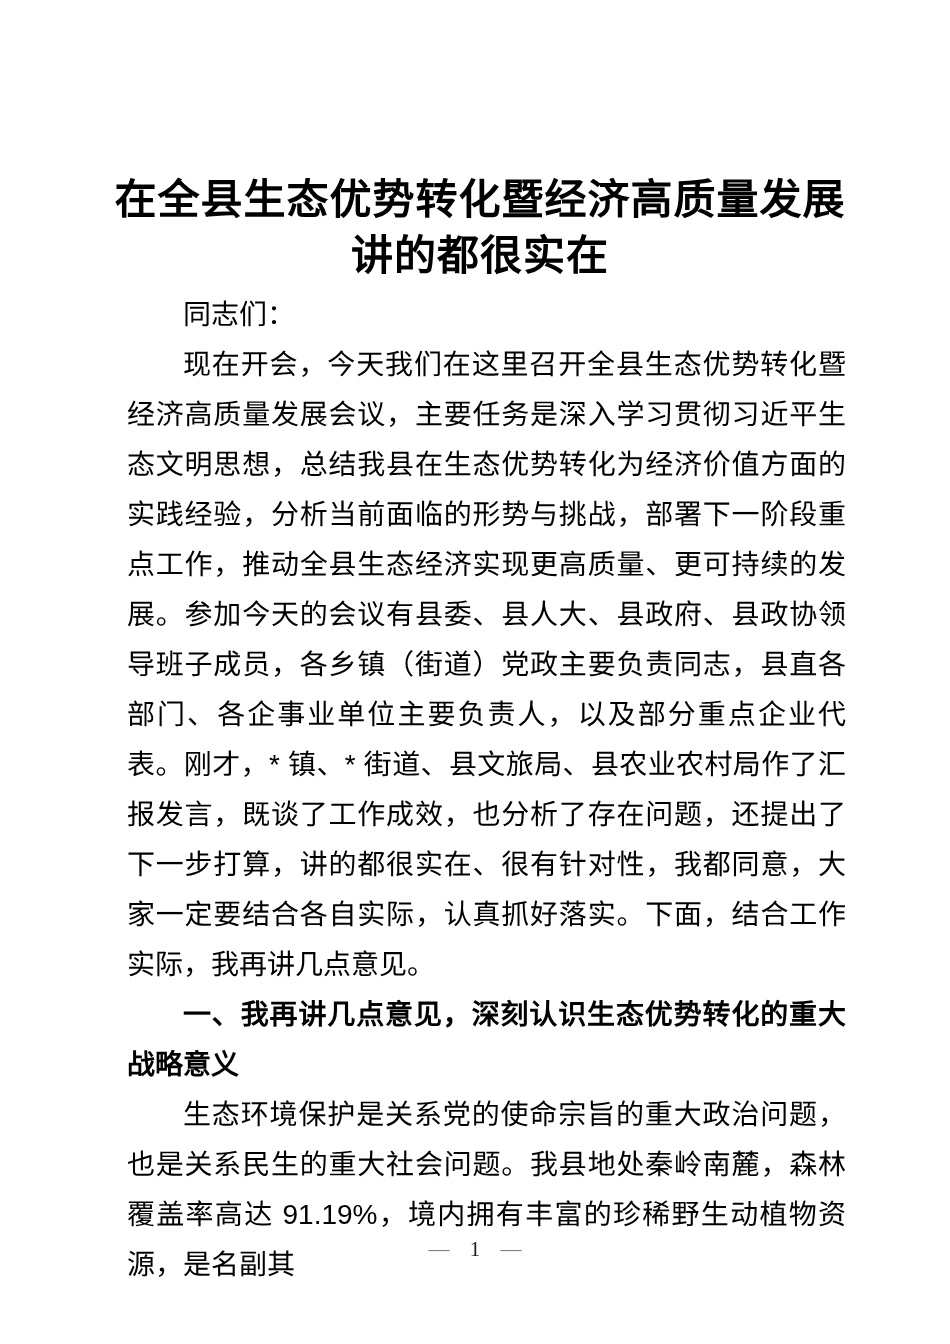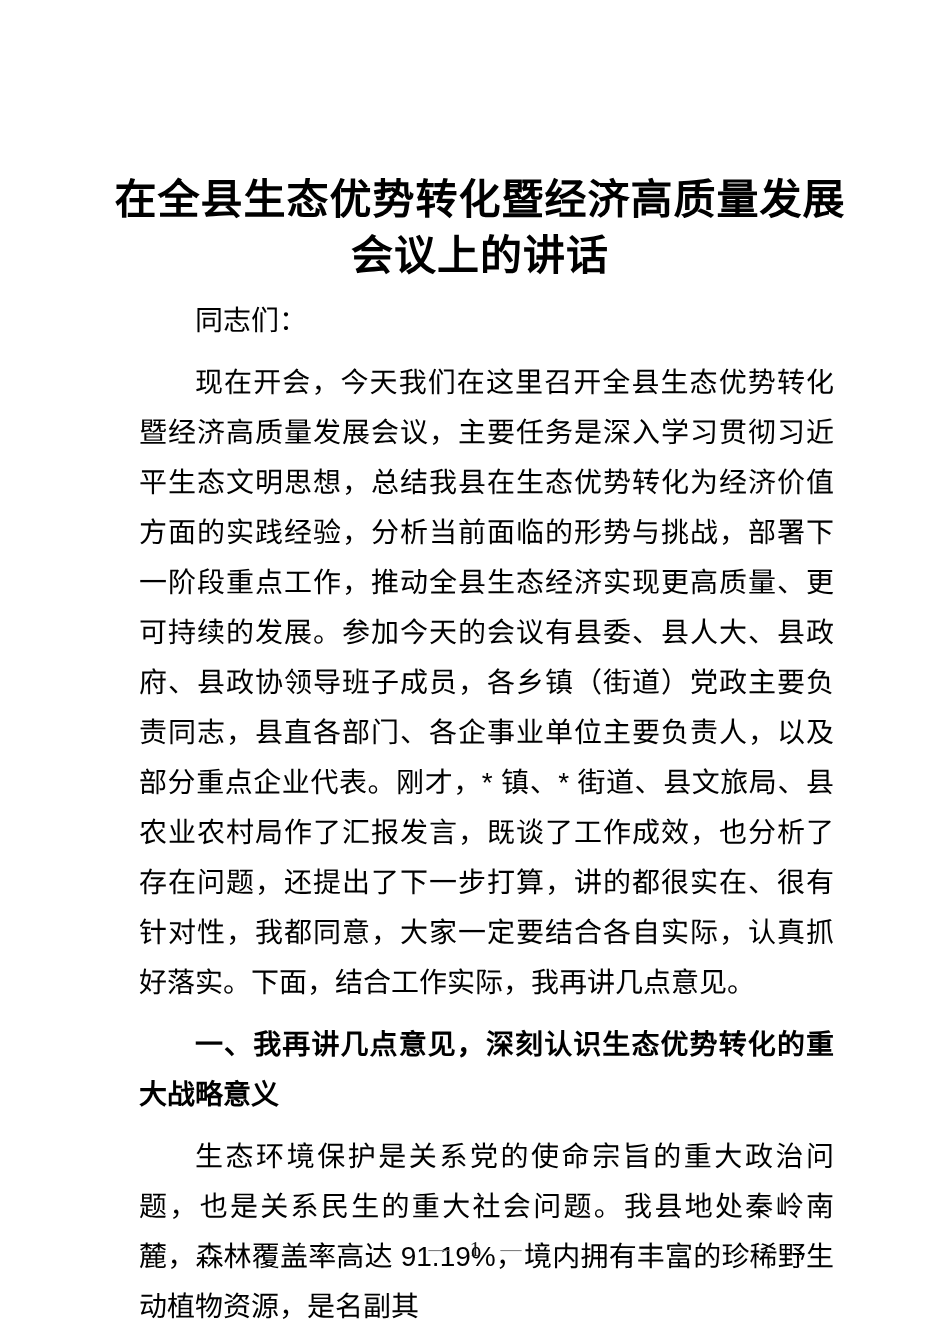--- a/index.html
+++ b/index.html
@@ -33,21 +33,21 @@
   .doc-body {
     margin-top: 6px;
     padding: 0 104px 0 127px;
     font-size: 28px;
     line-height: 50px;
     text-align: justify;
     text-justify: inter-ideograph;
     color: #000000;
   }
   .doc-body p {
-    margin: 12px;
+    margin: 0;
     text-indent: 2em;
   }
   .doc-body p.section-heading {
     font-weight: 700;
   }
   .page-footer {
     position: absolute;
     top: 1236px;
     left: 0;
     width: 100%;
@@ -65,21 +65,21 @@
     color: #1a1a1a;
   }
 </style>
 </head>
 <body>
 
 <div class="page">
 
   <h1 class="doc-title">
     <span class="title-line">在全县生态优势转化暨经济高质量发展</span>
-    <span class="title-line">会议上的讲话</span>
+    <span class="title-line">讲的都很实在</span>
   </h1>
 
   <div class="doc-body">
     <p>同志们：</p>
     <p>现在开会，今天我们在这里召开全县生态优势转化暨经济高质量发展会议，主要任务是深入学习贯彻习近平生态文明思想，总结我县在生态优势转化为经济价值方面的实践经验，分析当前面临的形势与挑战，部署下一阶段重点工作，推动全县生态经济实现更高质量、更可持续的发展。参加今天的会议有县委、县人大、县政府、县政协领导班子成员，各乡镇（街道）党政主要负责同志，县直各部门、各企事业单位主要负责人，以及部分重点企业代表。刚才，* 镇、* 街道、县文旅局、县农业农村局作了汇报发言，既谈了工作成效，也分析了存在问题，还提出了下一步打算，讲的都很实在、很有针对性，我都同意，大家一定要结合各自实际，认真抓好落实。下面，结合工作实际，我再讲几点意见。</p>
     <p class="section-heading">一、我再讲几点意见，深刻认识生态优势转化的重大战略意义</p>
     <p>生态环境保护是关系党的使命宗旨的重大政治问题，也是关系民生的重大社会问题。我县地处秦岭南麓，森林覆盖率高达 91.19%，境内拥有丰富的珍稀野生动植物资源，是名副其</p>
   </div>
 
   <div class="page-footer">

